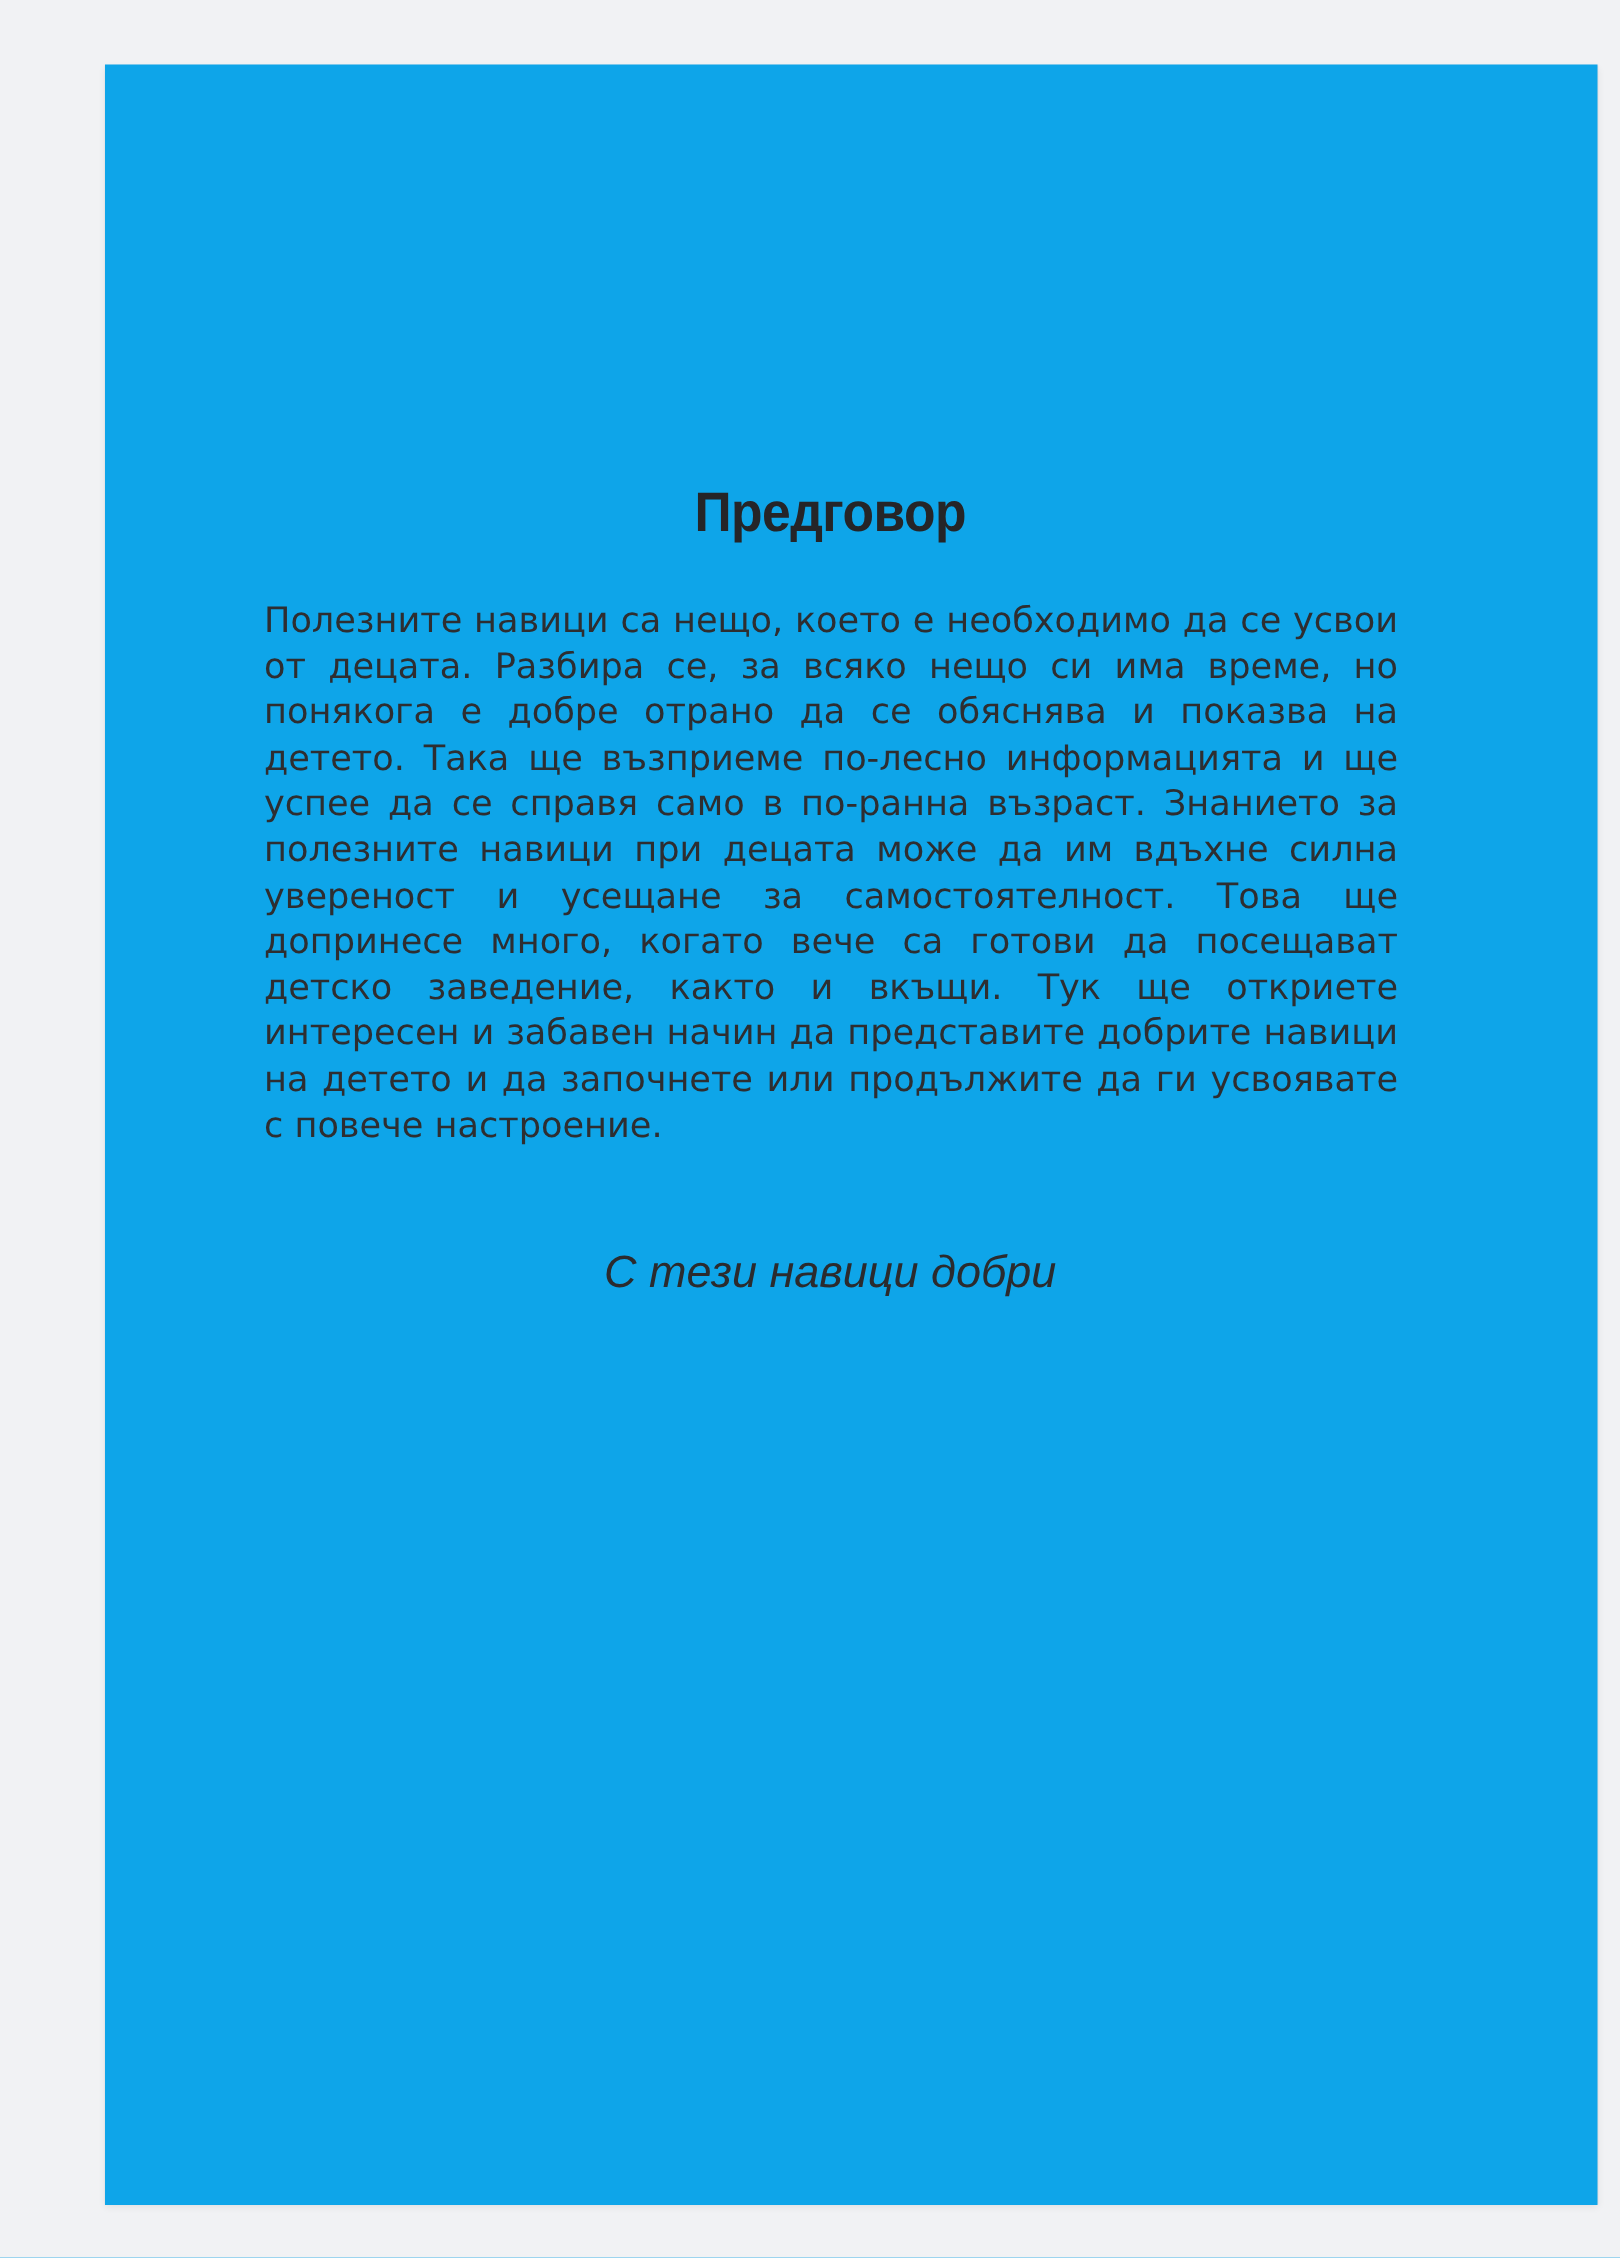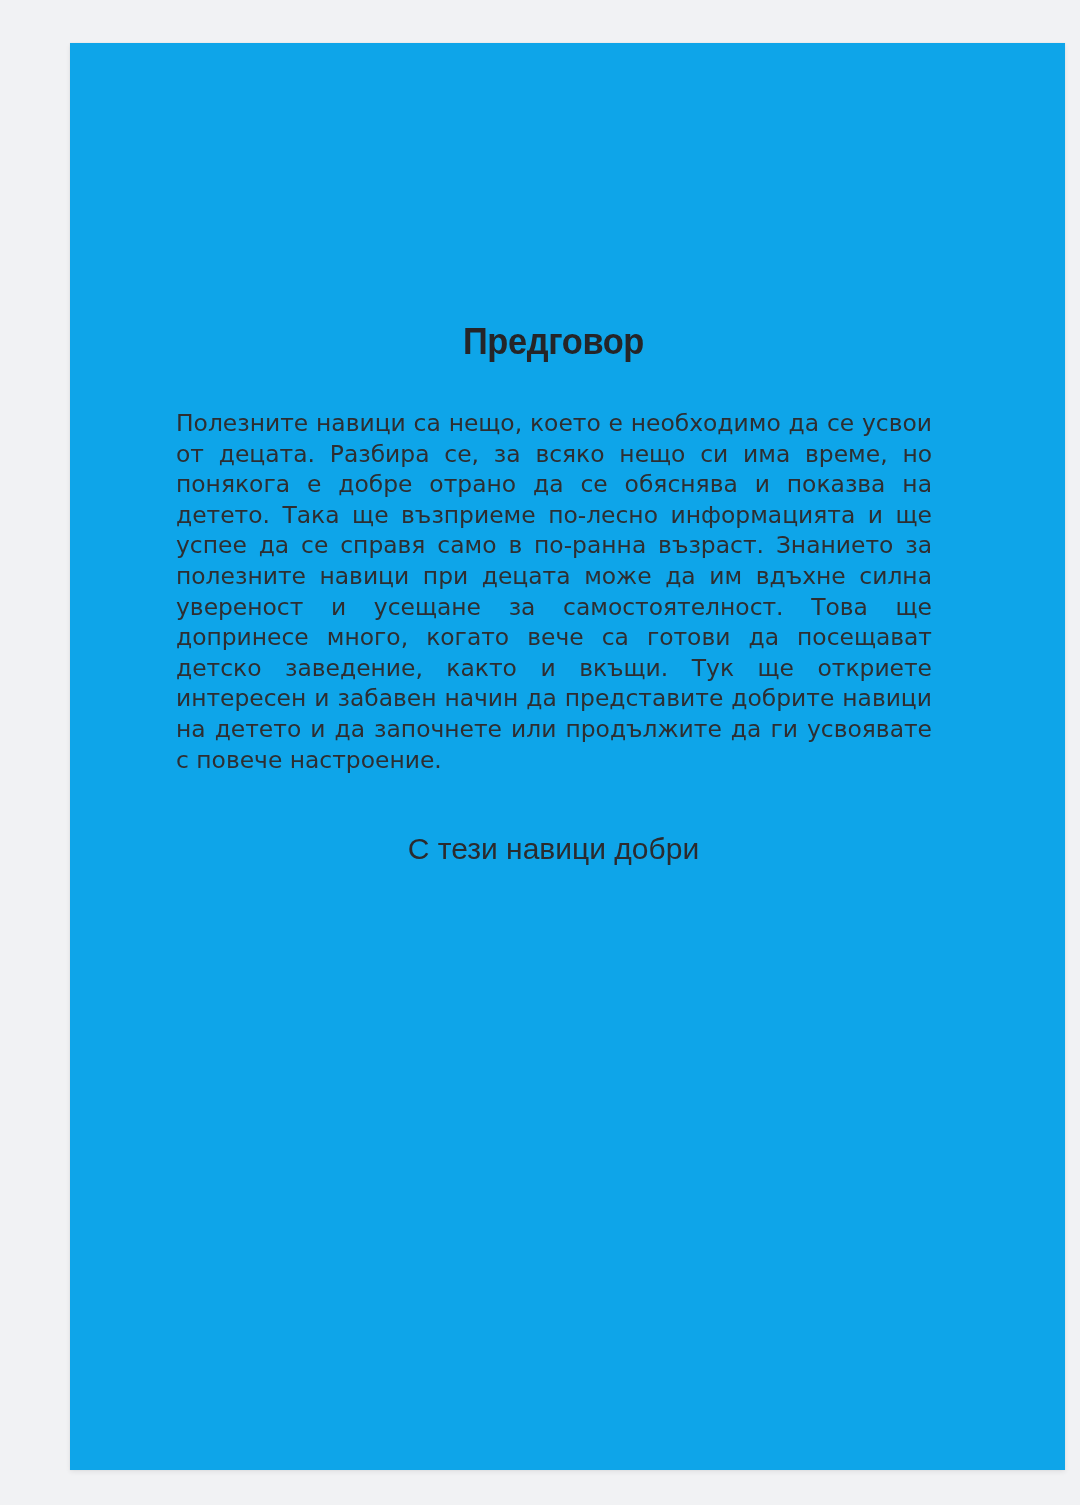--- a/index.html
+++ b/index.html
@@ -59,21 +59,21 @@
     letter-spacing: -0.4px;
     color: #252528;
     transform: scaleX(0.93);
     transform-origin: center top;
   }
 
   
   .body-block {
     position: absolute;
     left: 106px;
-    top: 365px;
+    top: 355px;
     width: 756px;
   }
 
   .body-paragraph {
     margin: 0;
     text-align: justify;
     text-justify: inter-word;
     font-family: "DejaVu Sans", sans-serif;
     font-size: 23.4px;
     line-height: 30.6px;
@@ -93,20 +93,21 @@
     width: 967px;
     text-align: center;
     font-family: "Liberation Sans", sans-serif;
     font-size: 30px;
     line-height: 41px;
     color: #2b2b2e;
   }
   .couplet .couplet-line {
     display: block;
     white-space: nowrap;
+    font-style: italic;
   }
 </style>
 </head>
 <body>
 
 <div class="page-viewport">
 
   <div class="paper">
     <div class="paper-inner">
 

